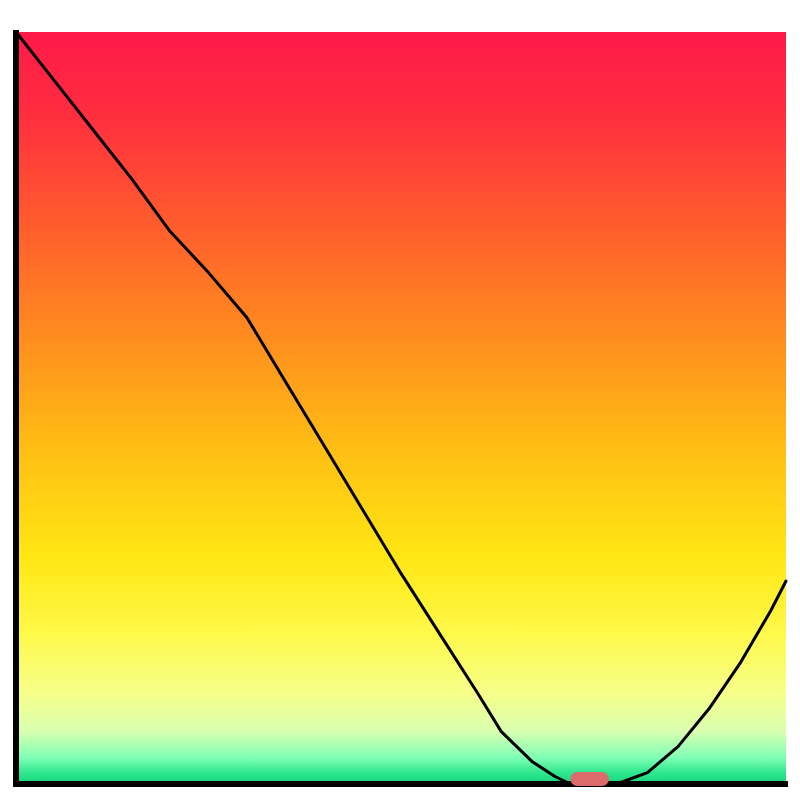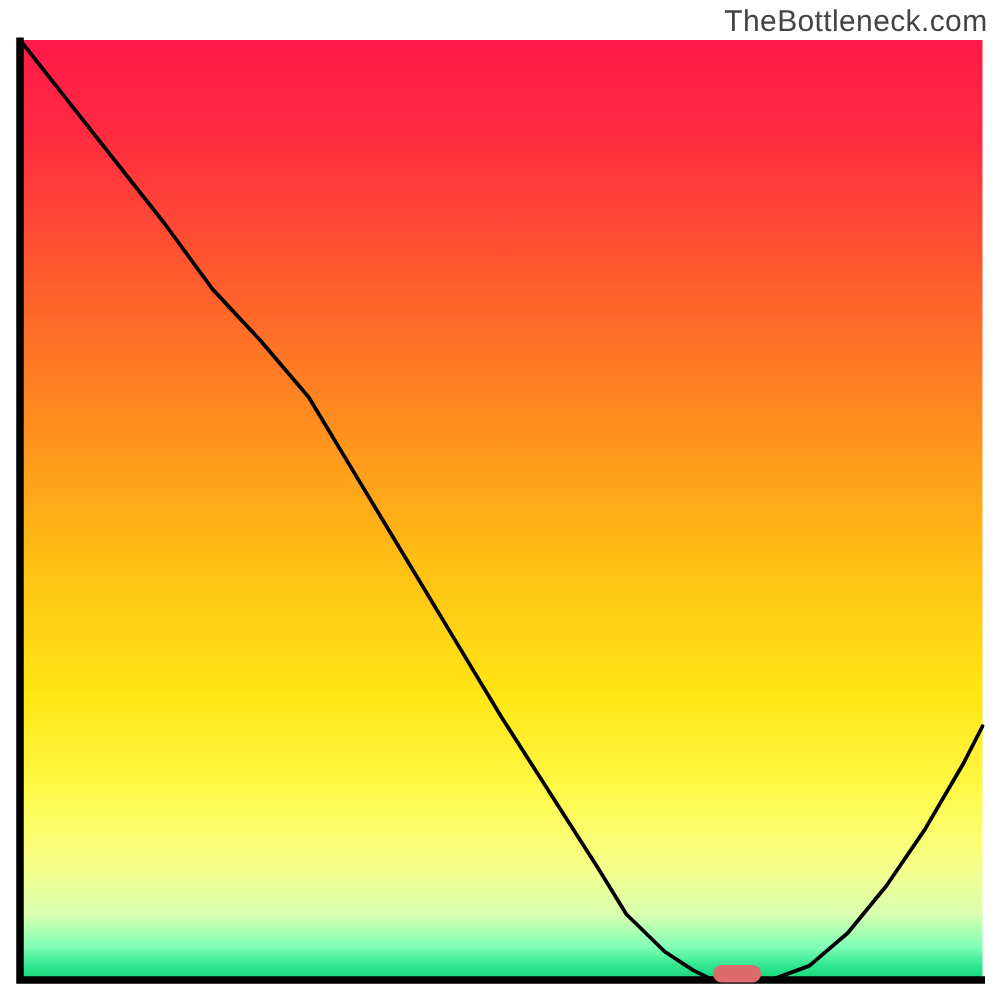--- a/index.html
+++ b/index.html
@@ -34,21 +34,20 @@
     height: 758px;
   }
   .plot svg {
     display: block;
   }
 </style>
 </head>
 <body>
 
 <div class="frame">
-  <div class="watermark">TheBottleneck.com</div>
   <div class="plot">
     <svg id="chart-svg" width="776" height="758" viewBox="0 0 776 758">
         <defs>
           <linearGradient id="bg-grad" x1="0" y1="0" x2="0" y2="1">
             <stop offset="0.00%" stop-color="#ff1a49"></stop>
             <stop offset="10.00%" stop-color="#ff2b40"></stop>
             <stop offset="25.00%" stop-color="#ff5a2e"></stop>
             <stop offset="40.00%" stop-color="#ff8b1f"></stop>
             <stop offset="55.00%" stop-color="#ffbd14"></stop>
             <stop offset="70.00%" stop-color="#ffe714"></stop>

